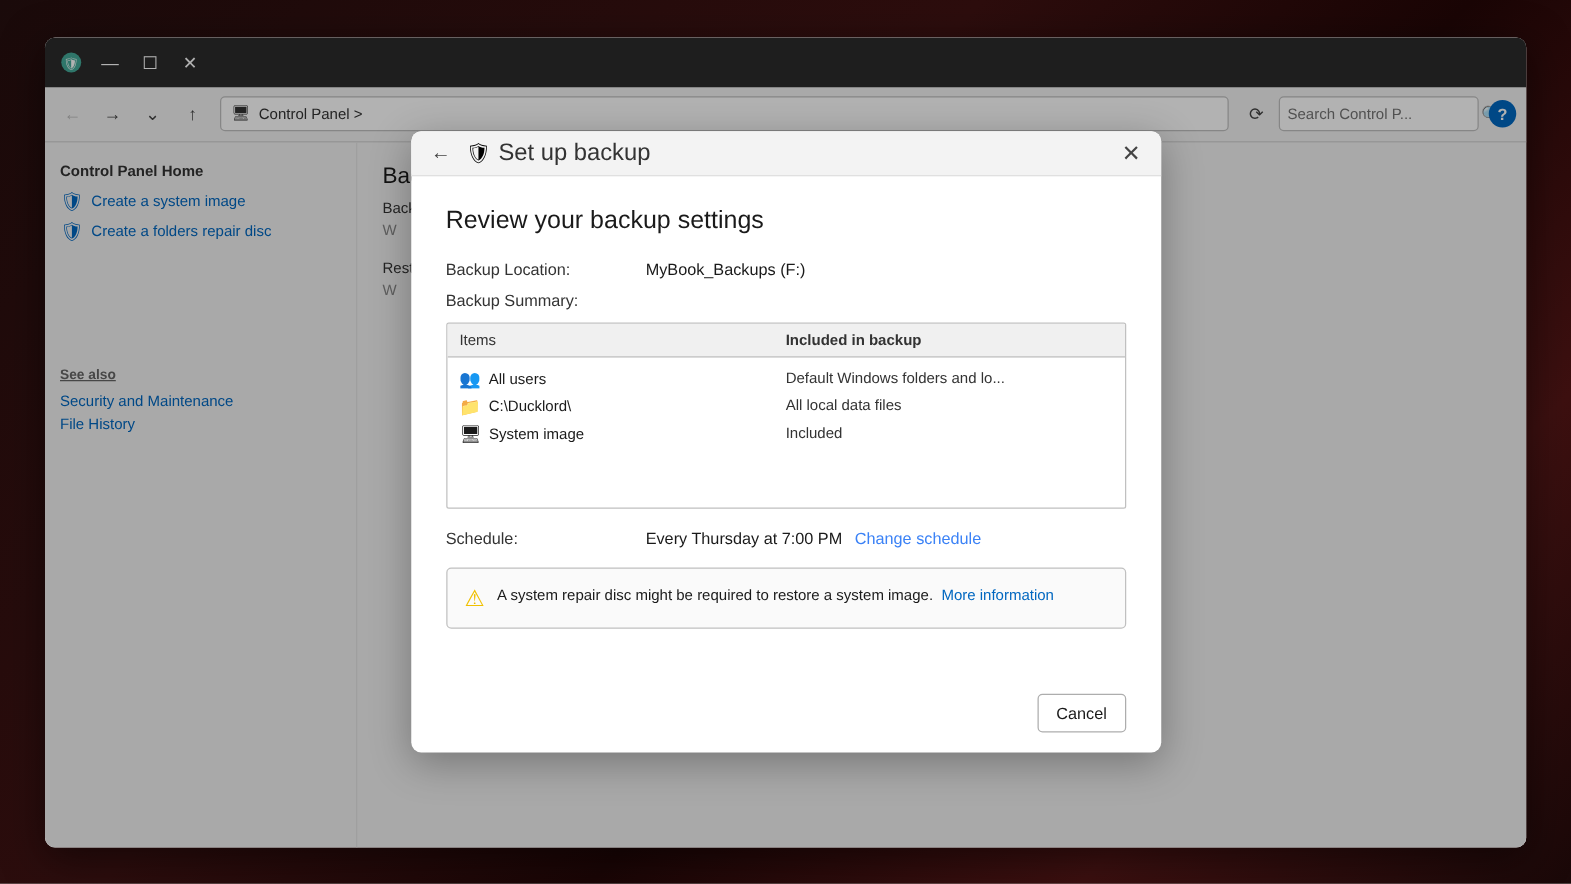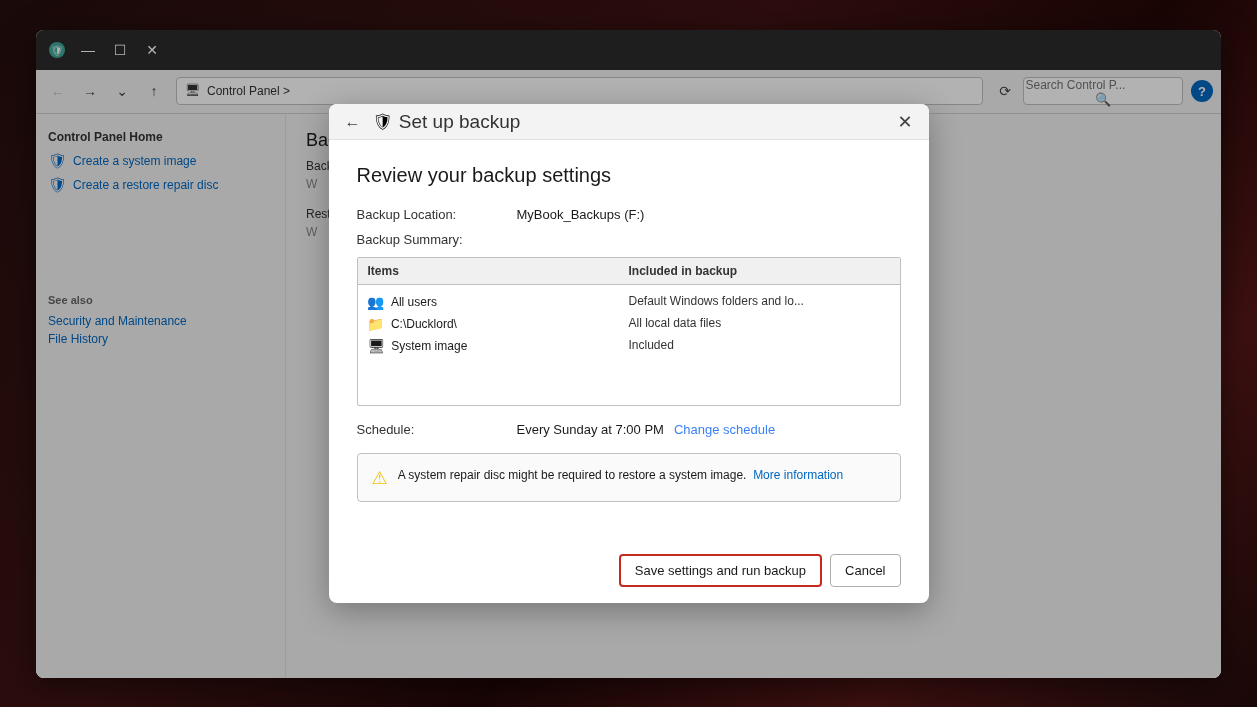--- a/index.html
+++ b/index.html
@@ -117,21 +117,20 @@
     }
     .search-bar {
       display: flex;
       align-items: center;
       background: #ffffff;
       border: 1px solid #c0c0c0;
       border-radius: 4px;
       height: 28px;
       padding: 0 6px;
       width: 160px;
-      flex-direction: column;
     }
     .search-input {
       border: none;
       outline: none;
       font-size: 12px;
       color: #999;
       background: transparent;
       flex: 1;
     }
     .search-icon-btn {
@@ -197,20 +196,21 @@
       color: #0067c0;
       cursor: pointer;
       margin-bottom: 6px;
       text-decoration: none;
     }
     .sidebar-divider {
       margin: 16px 0 8px 0;
       font-size: 11px;
       color: #666;
       font-weight: 600;
+      text-decoration: underline;
     }
     .sidebar-link-plain {
       font-size: 12px;
       color: #0067c0;
       cursor: pointer;
       display: block;
       margin-bottom: 4px;
     }
 
     
@@ -320,21 +320,21 @@
     }
     .backup-table-header {
       display: flex;
       background: #f0f0f0;
       border-bottom: 1px solid #c0c0c0;
       padding: 6px 10px;
     }
     .backup-table-col1 {
       flex: 1;
       font-size: 12px;
-      font-weight: 700;
+      font-weight: 400;
       color: #333;
     }
     .backup-table-col2 {
       flex: 1;
       font-size: 12px;
       font-weight: 600;
       color: #333;
     }
     .backup-table-body {
       padding: 6px 10px;
@@ -474,21 +474,21 @@
 
     <div class="sidebar">
       <div class="sidebar-section-title">Control Panel Home</div>
 
       <a class="sidebar-link">
         <span style="font-size:15px;">🛡</span>
         <span>Create a system image</span>
       </a>
       <a class="sidebar-link">
         <span style="font-size:15px;">🛡</span>
-        <span>Create a restore repair disc</span>
+        <span>Create a folders repair disc</span>
       </a>
 
       <div style="margin-top: 100px;">
         <div class="sidebar-divider">See also</div>
         <a class="sidebar-link-plain">Security and Maintenance</a>
         <a class="sidebar-link-plain">File History</a>
       </div>
     </div>
 
     <div class="main-panel">
@@ -550,32 +550,31 @@
                 <span class="row-icon">🖥</span>
                 <span>System image</span>
               </div>
               <div class="backup-table-cell2">Included</div>
             </div>
           </div>
         </div>
 
         <div class="schedule-row">
           <span class="schedule-label">Schedule:</span>
-          <span class="schedule-value">Every Sunday at 7:00 PM</span>
+          <span class="schedule-value">Every Thursday at 7:00 PM</span>
           <a class="schedule-link">Change schedule</a>
         </div>
 
         <div class="warning-box">
           <span class="warning-icon">⚠</span>
           <span class="warning-text">
             <span>A system repair disc might be required to restore a system image.</span>
             &nbsp;<a class="warning-link">More information</a>
           </span>
         </div>
       </div>
 
       <div class="dialog-footer">
-        <button class="btn-primary">Save settings and run backup</button>
         <button class="btn-secondary">Cancel</button>
       </div>
     </div>
   </div>
 </div>
 
 </body></html>

